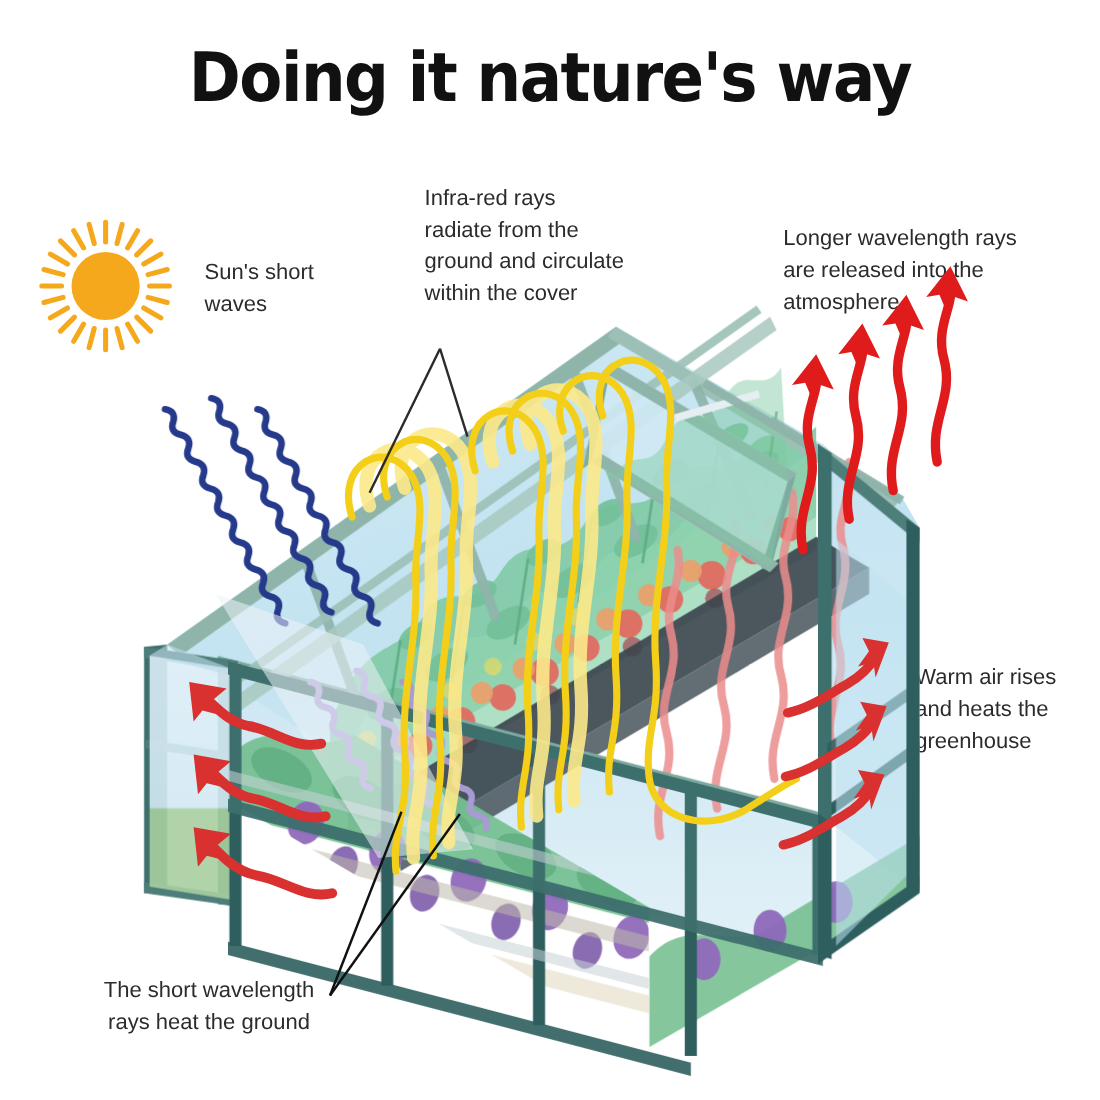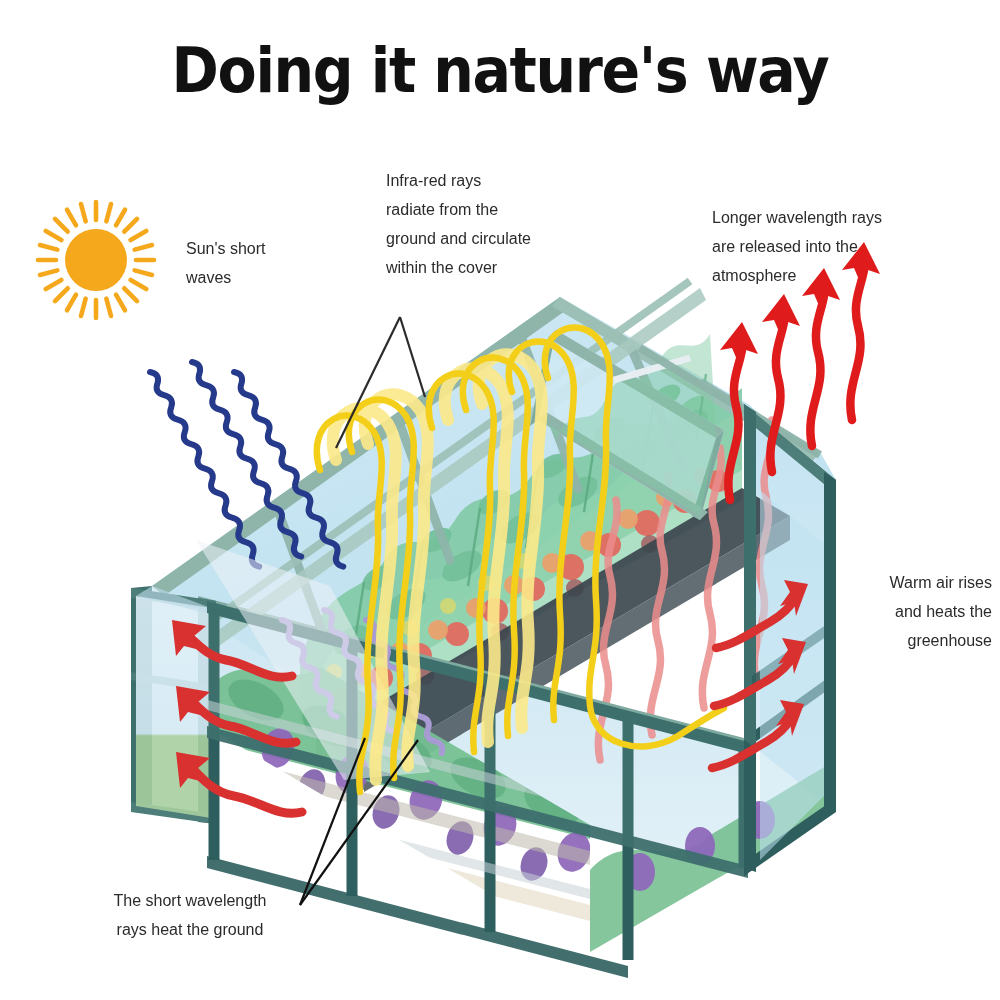--- a/index.html
+++ b/index.html
@@ -21,30 +21,30 @@
     letter-spacing:-1.5px;
     color:#111111;
     transform:scaleX(0.92);
     transform-origin:50% 50%;
     white-space:nowrap;
   }
 
   .caption{
     position:absolute;
     color:#2b2b2b;
-    font-size:16px;
+    font-size:20px;
     line-height:29px;
     font-family:"Liberation Sans","DejaVu Sans",sans-serif;
     font-weight:400;
     white-space:pre-line;
   }
   #cap-sun{left:186px;top:234px;width:160px;}
   #cap-infra{left:386px;top:166px;width:240px;}
   #cap-longer{left:712px;top:203px;width:252px;}
-  #cap-warm{left:832px;top:568px;width:160px;text-align:right;}
+  #cap-warm{left:832px;top:602px;width:160px;}
   #cap-short{left:50px;top:886px;width:280px;text-align:center;}
 
   svg.layer{position:absolute;left:0;top:0;width:1000px;height:1000px;overflow:visible;}
   #scene{z-index:2;}
 </style>
 </head>
 <body>
 
 <div id="stage">
 

